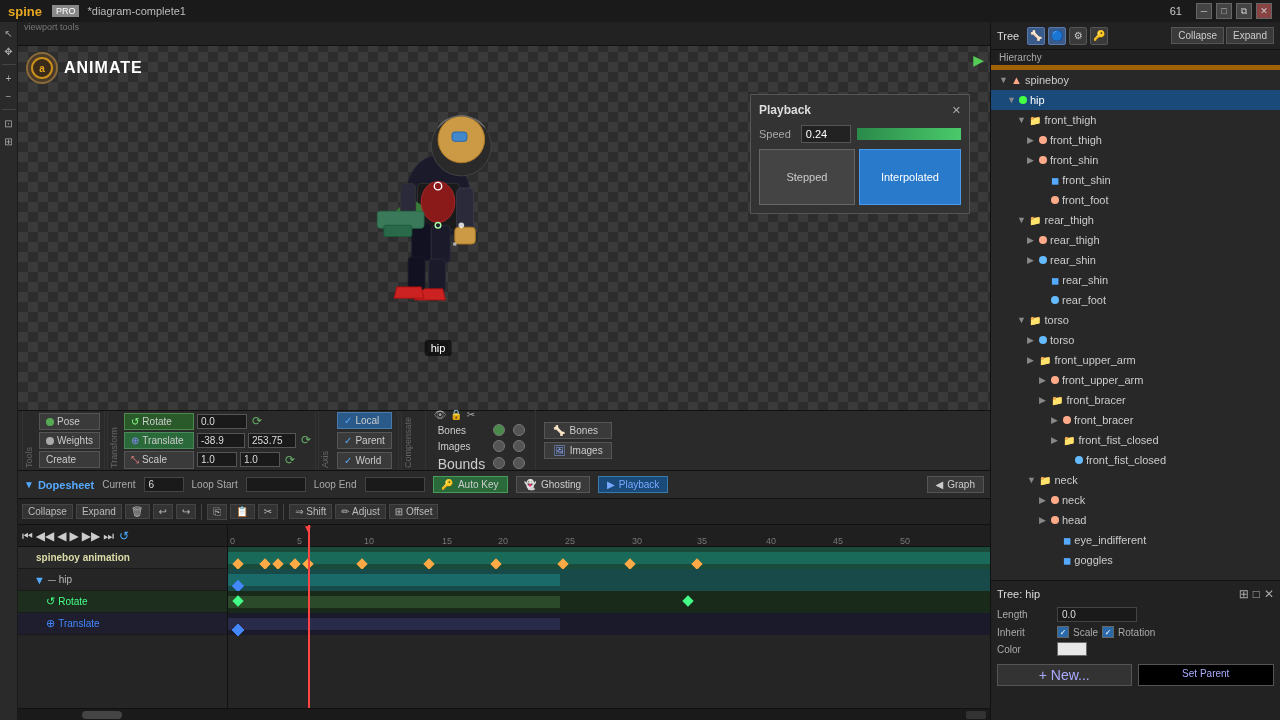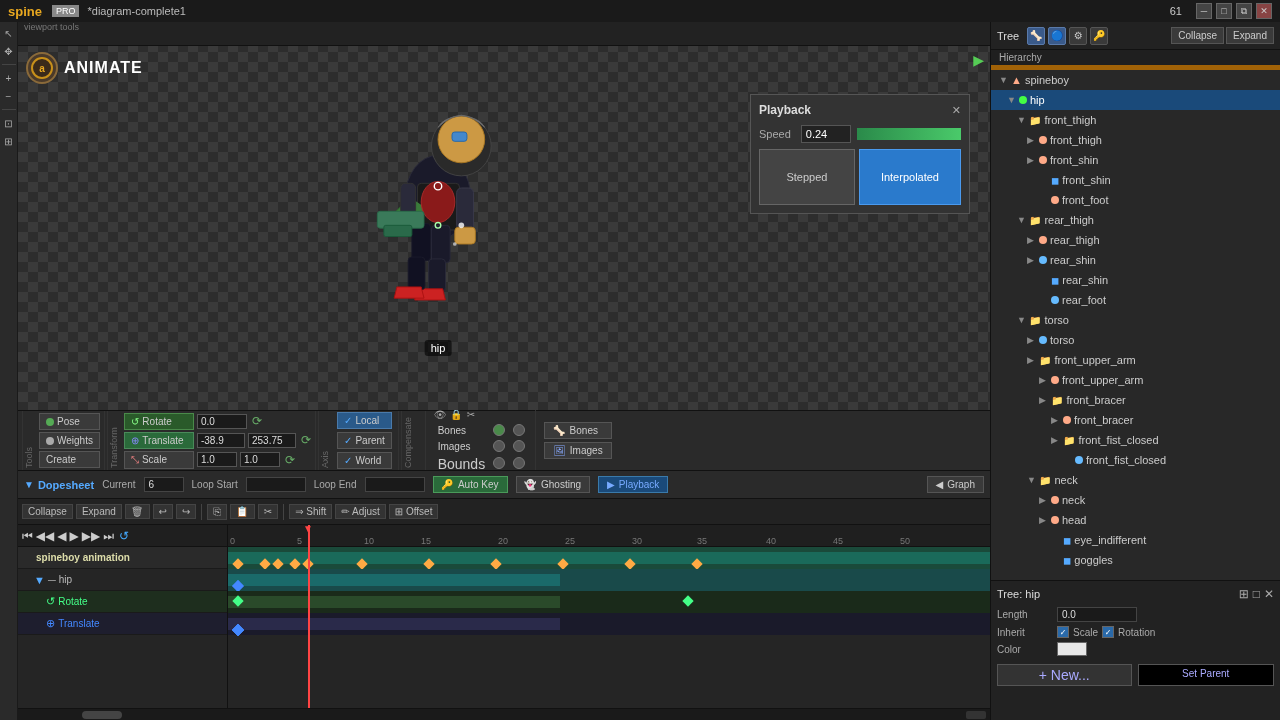--- a/index.html
+++ b/index.html
@@ -469,21 +469,21 @@
         </div>
 
         <div id="timeline-right" style="position:relative;overflow:hidden;">
 
           <div id="timeline-ruler">
             <div class="tick-marks" style="position:relative;height:100%;">
 
               <span class="ruler-tick" style="left:0px;">0</span>
               <span class="ruler-tick" style="left:67px;">5</span>
               <span class="ruler-tick" style="left:134px;">10</span>
-              <span class="ruler-tick" style="left:191px;">15</span>
+              <span class="ruler-tick" style="left:212px;">15</span>
               <span class="ruler-tick" style="left:268px;">20</span>
               <span class="ruler-tick" style="left:335px;">25</span>
               <span class="ruler-tick" style="left:402px;">30</span>
               <span class="ruler-tick" style="left:467px;">35</span>
               <span class="ruler-tick" style="left:536px;">40</span>
               <span class="ruler-tick" style="left:603px;">45</span>
               <span class="ruler-tick" style="left:670px;">50</span>
             </div>
           </div>
 

